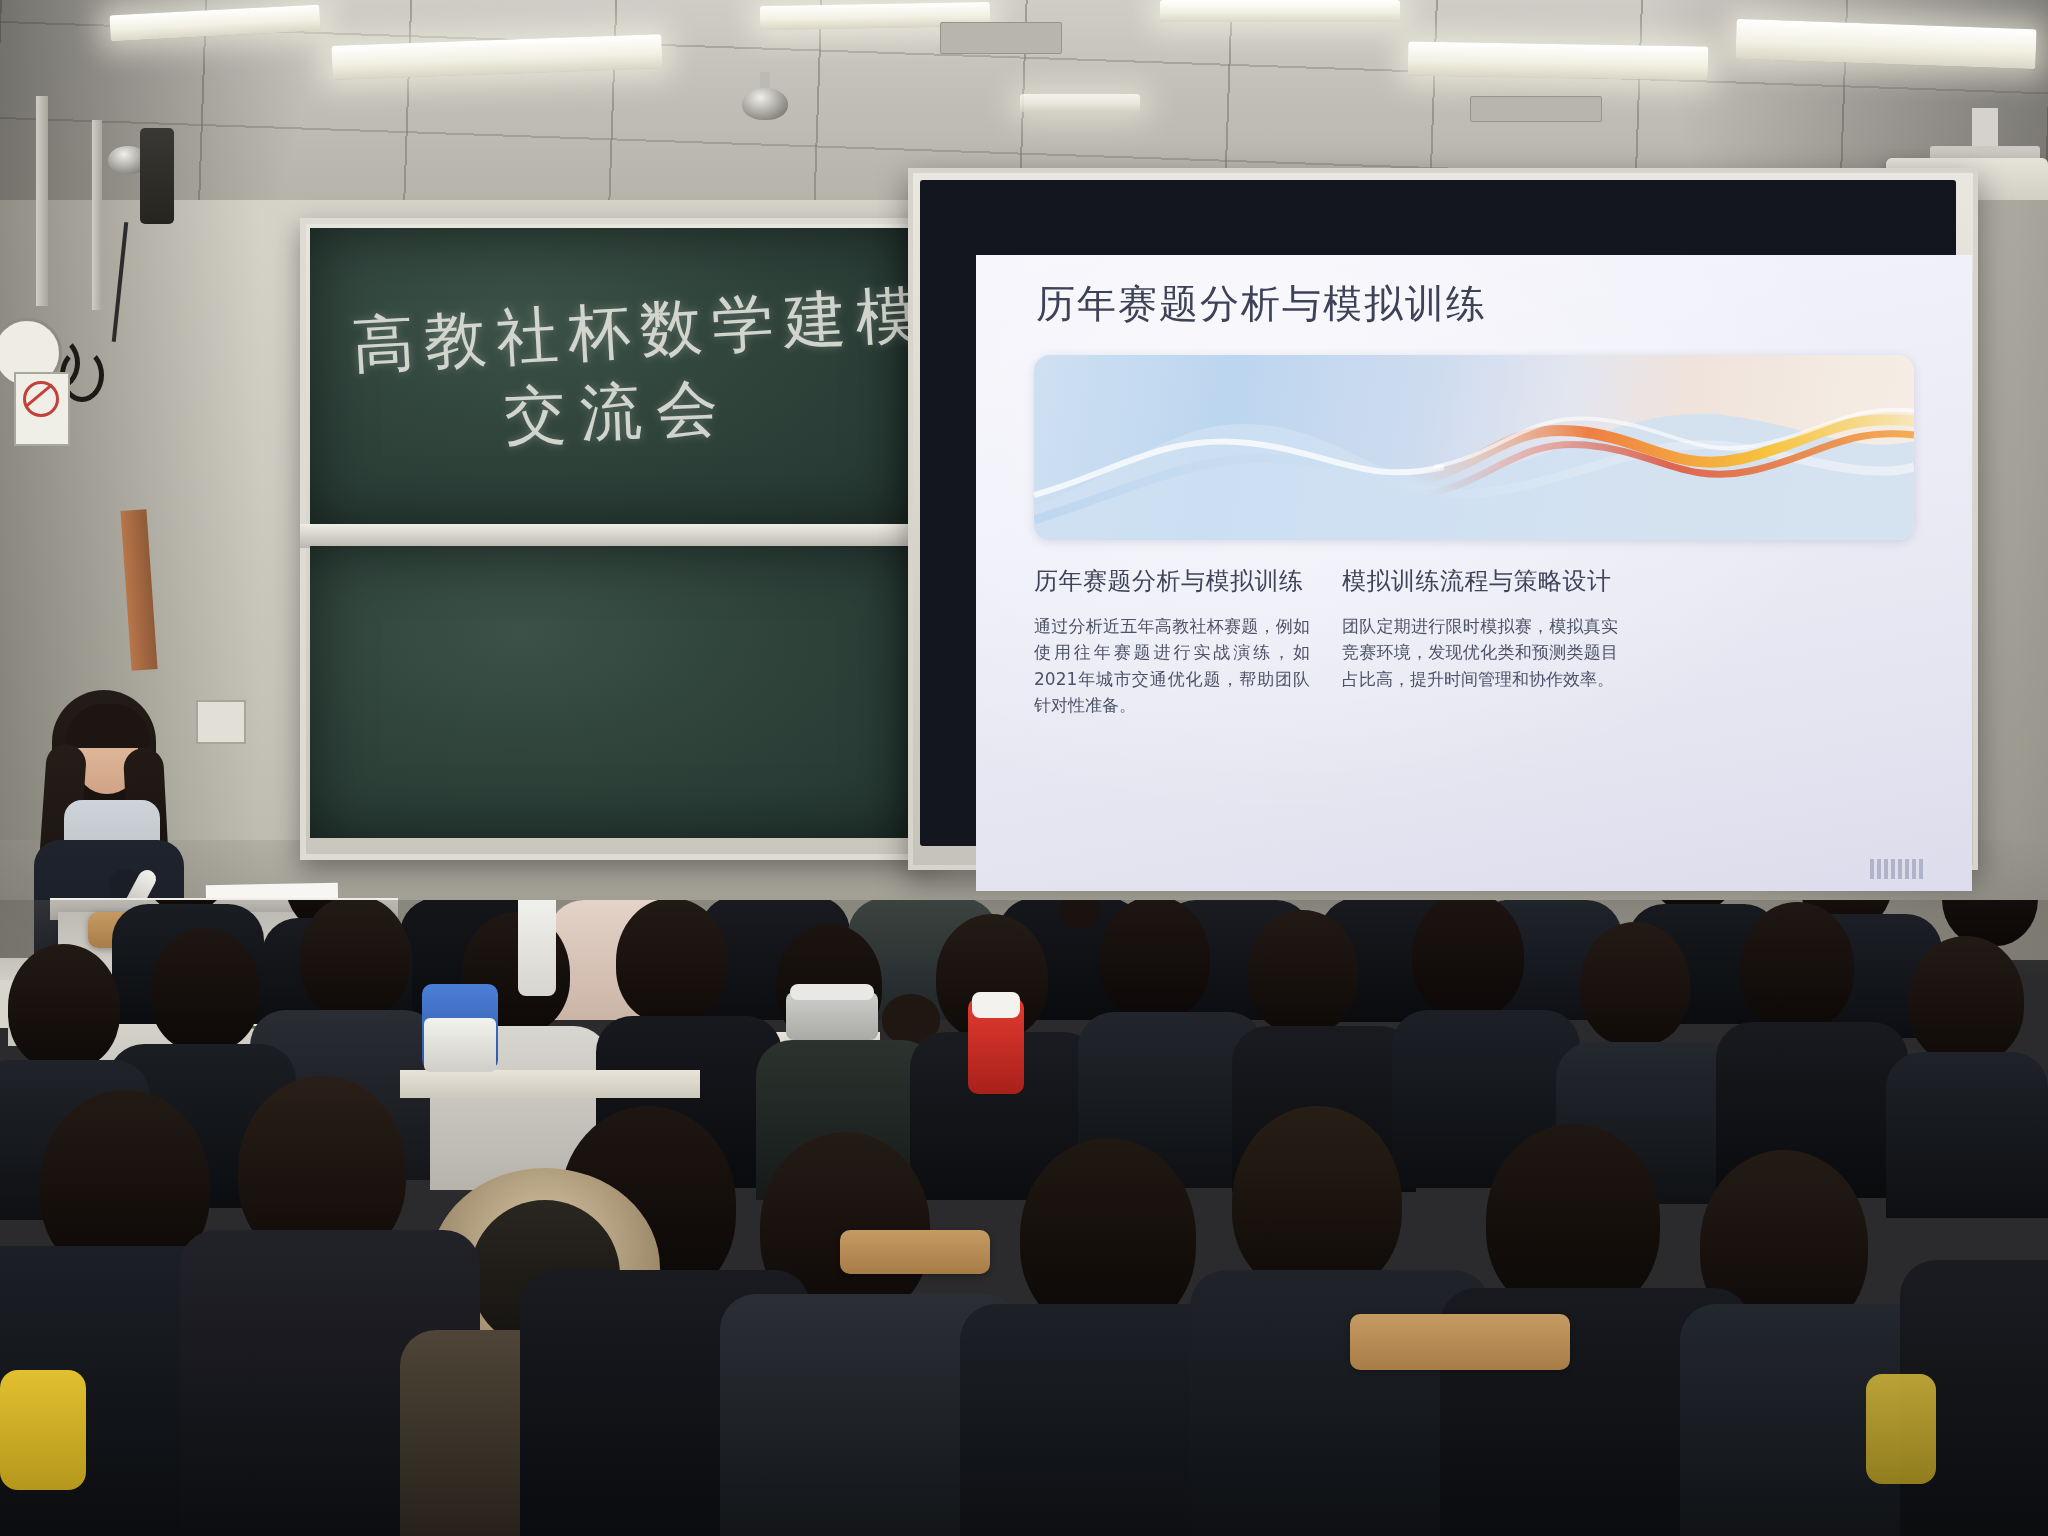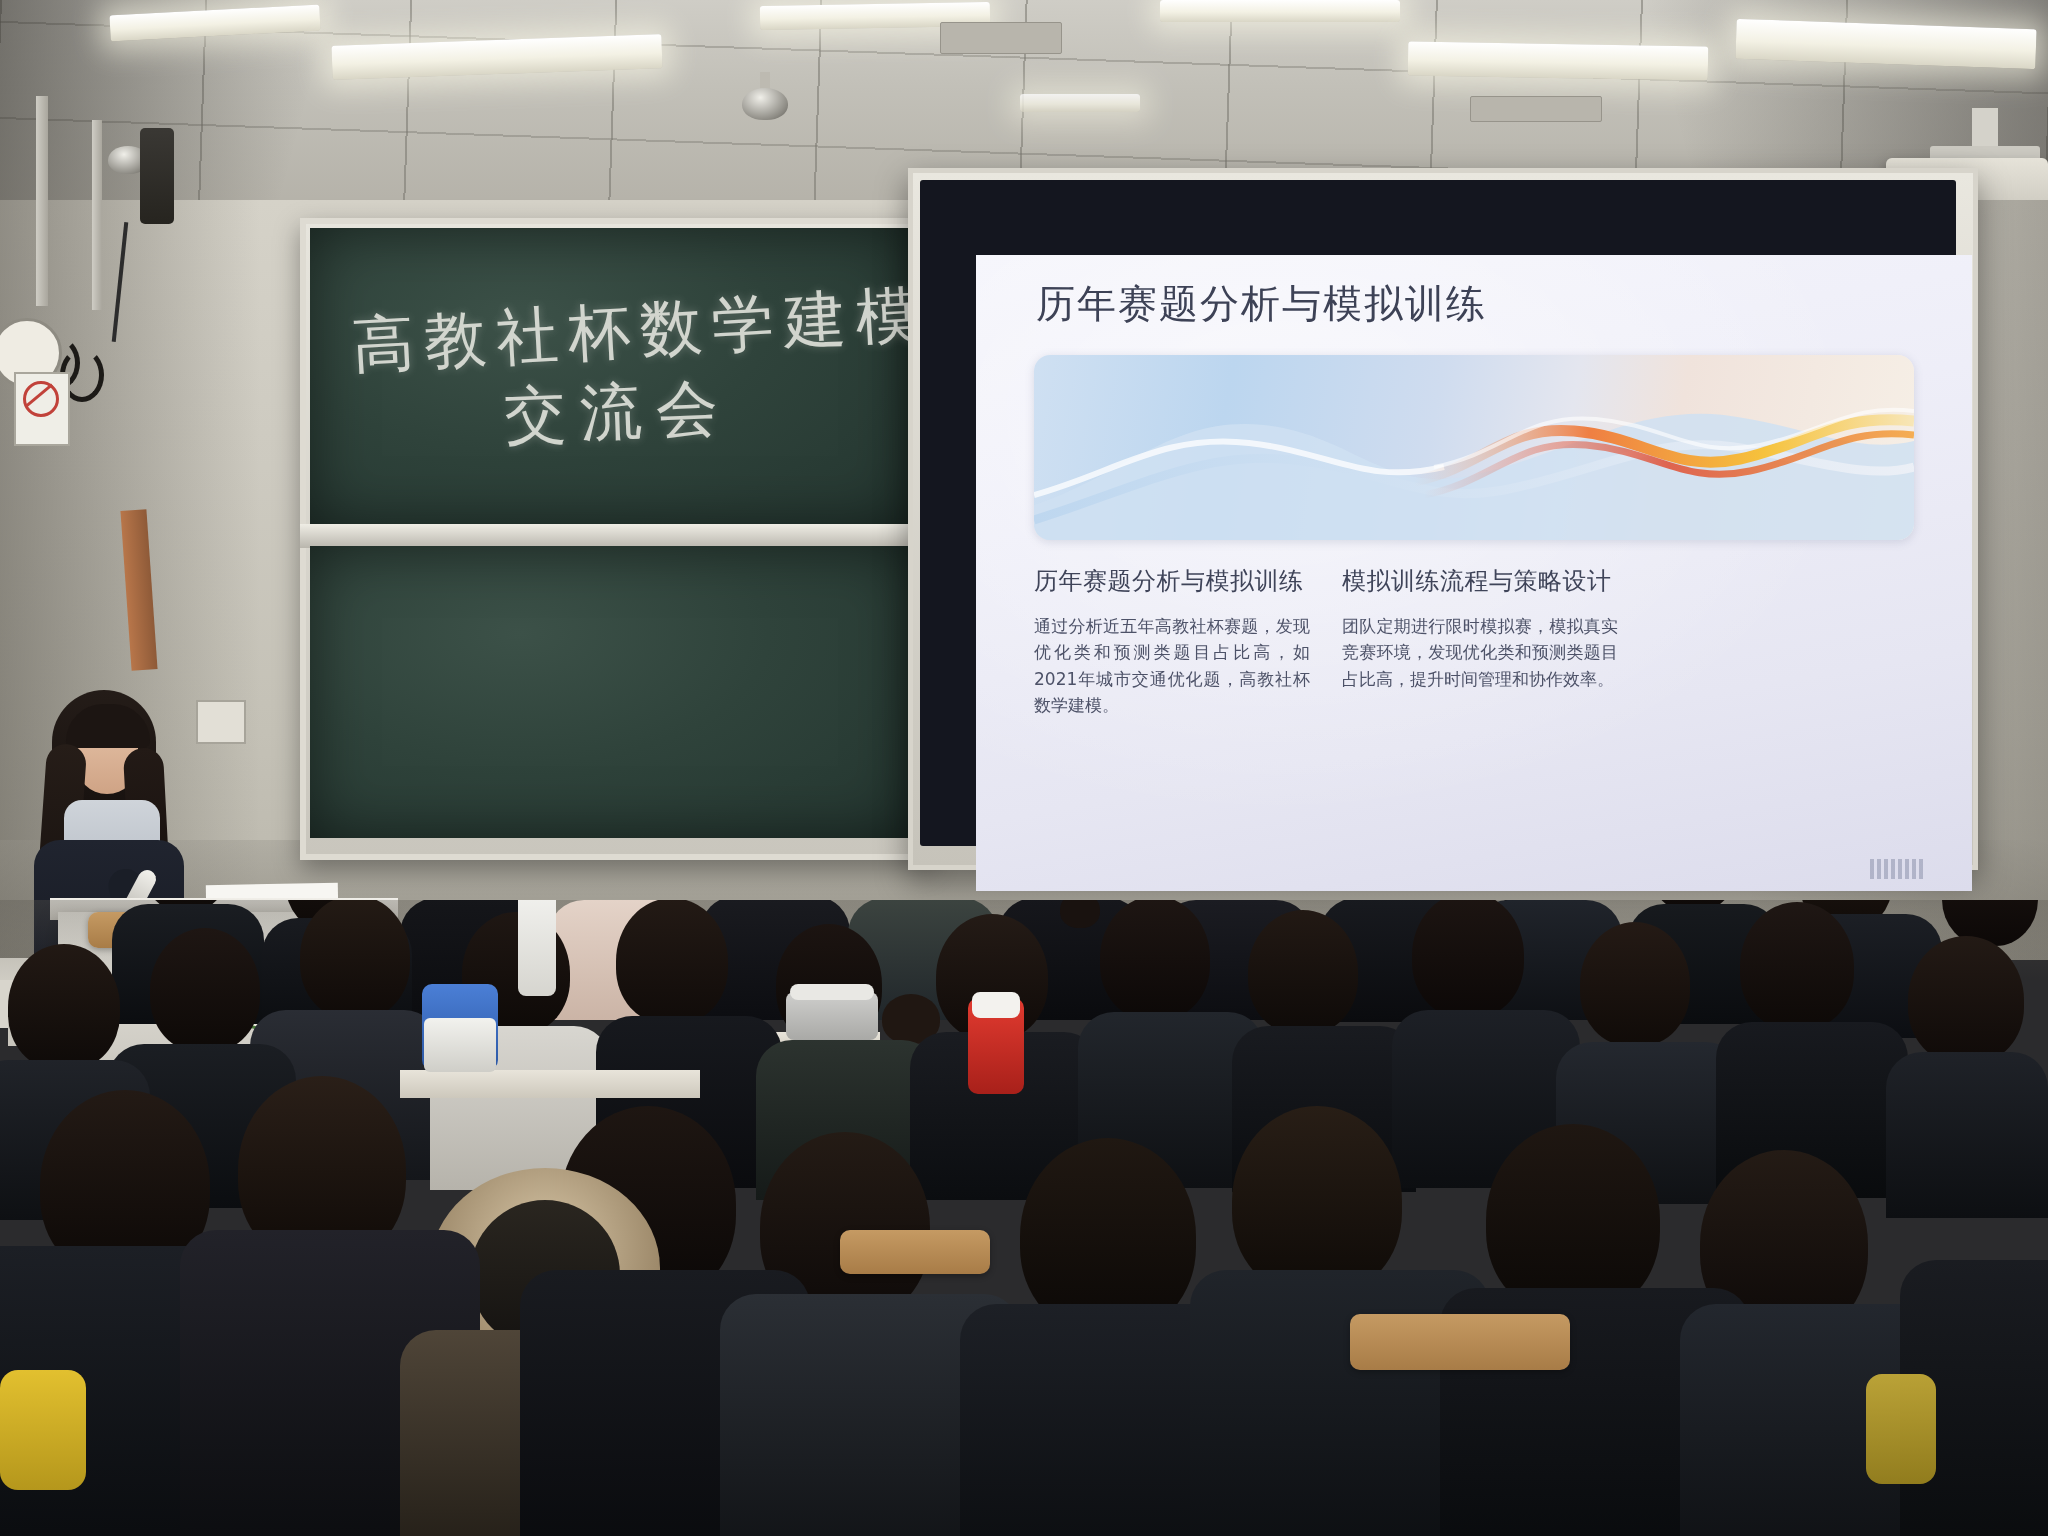--- a/index.html
+++ b/index.html
@@ -276,21 +276,21 @@
         <path d="M0,140 C80,118 130,78 215,88 C300,98 330,130 410,112" stroke="#ffffff" stroke-width="6" fill="none" opacity=".75"></path>
         <path d="M380,126 C450,112 470,70 540,76 C610,82 640,118 706,104 C772,90 800,58 880,66" stroke="url(#go)" stroke-width="11" fill="none"></path>
         <path d="M390,140 C460,126 482,84 552,90 C622,96 650,130 716,116 C782,102 810,72 880,80" stroke="url(#gr)" stroke-width="7" fill="none" opacity=".85"></path>
         <path d="M400,112 C470,98 492,58 562,64 C632,70 660,104 726,90 C792,76 818,48 880,56" stroke="#ffffff" stroke-width="4" fill="none" opacity=".6"></path>
       </svg>
     </div>
 
     <div class="cols">
       <div class="col">
         <h3>历年赛题分析与模拟训练</h3>
-        <p>通过分析近五年高教社杯赛题，发现优化类和预测类题目占比高，如2021年城市交通优化题，高教社杯数学建模。</p>
+        <p>通过分析近五年高教社杯赛题，例如使用往年赛题进行实战演练，如2021年城市交通优化题，帮助团队针对性准备。</p>
       </div>
       <div class="col">
         <h3>模拟训练流程与策略设计</h3>
         <p>团队定期进行限时模拟赛，模拟真实竞赛环境，发现优化类和预测类题目占比高，提升时间管理和协作效率。</p>
       </div>
     </div>
 
     <div class="slide-mark"></div>
   </div>
 

